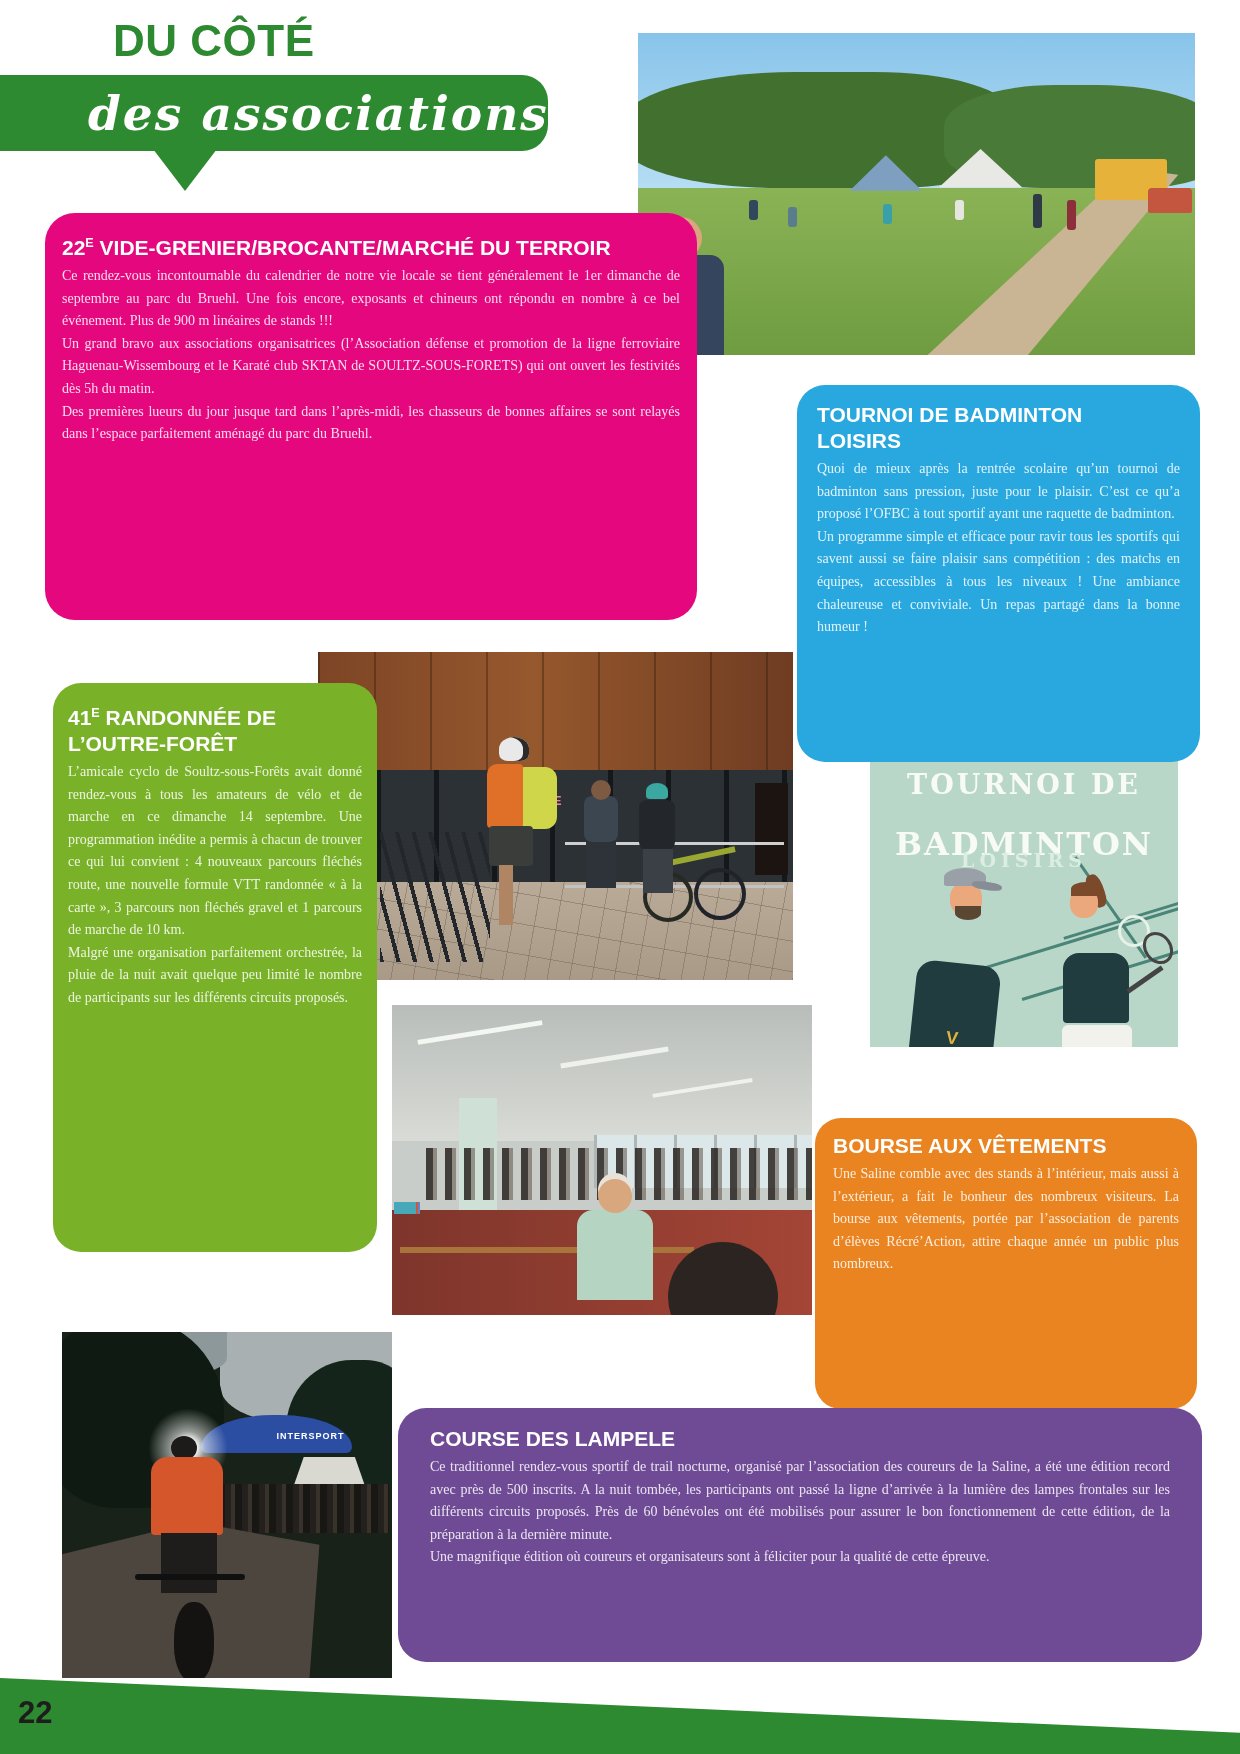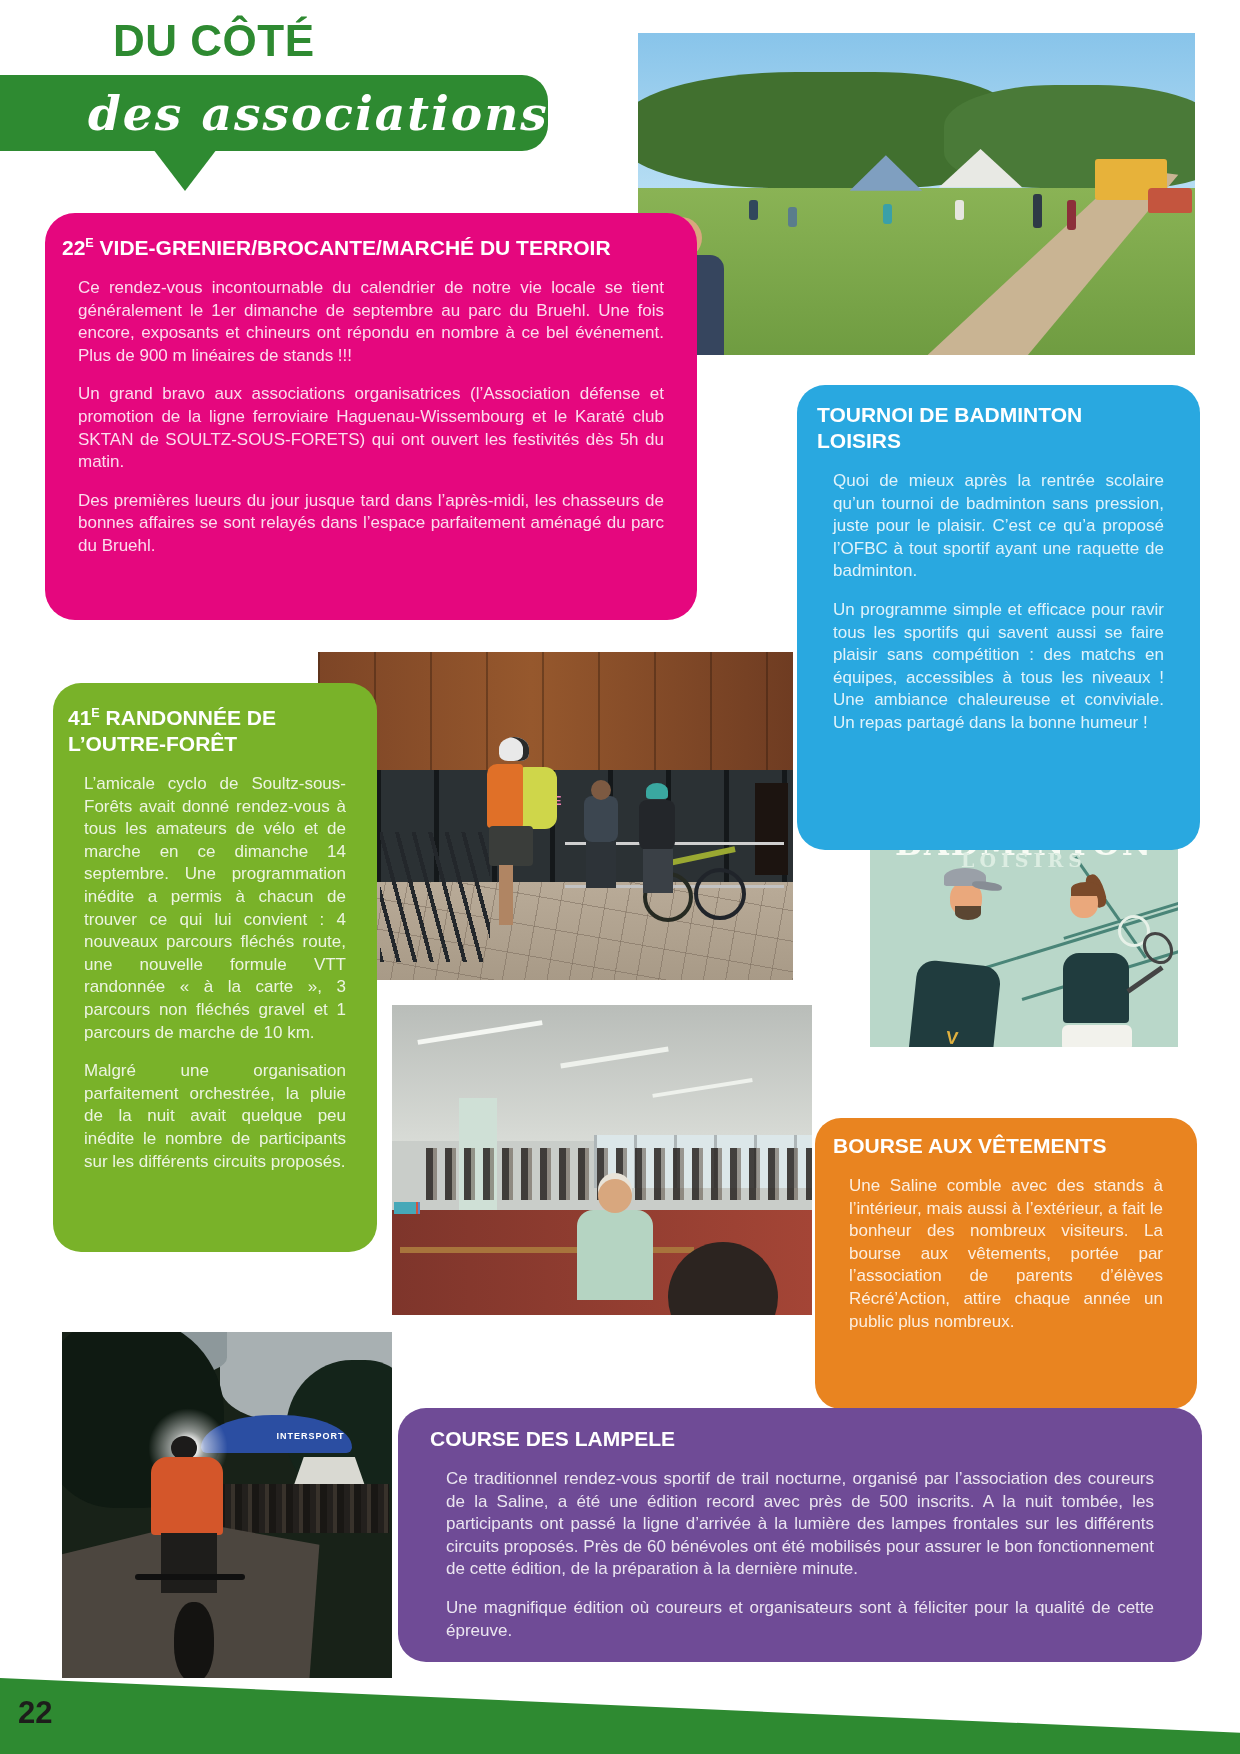--- a/index.html
+++ b/index.html
@@ -11,25 +11,25 @@
   .banner{position:absolute;left:0;top:75px;width:548px;height:76px;background:#2e8a31;
           border-radius:0 26px 26px 0;z-index:5;display:flex;align-items:center;}
   .banner .script{font-family:"DejaVu Serif", serif;font-style:italic;font-weight:bold;
           color:#fff;font-size:47px;letter-spacing:2px;padding-left:88px;white-space:nowrap;}
   .banner-tail{position:absolute;left:153px;top:149px;width:64px;height:42px;background:#2e8a31;
           clip-path:polygon(0 0,100% 0,50% 100%);z-index:5;}
   
   .block{position:absolute;box-sizing:border-box;color:#fff;z-index:3;}
   .block h2{margin:0 0 4px 0;font-size:21px;line-height:26px;font-weight:bold;color:#fff;}
   .block h2 sup{font-size:60%;vertical-align:super;}
-  .block p{margin:16px;font-size:17px;line-height:22.6px;text-align:justify;
-           color:rgba(255,255,255,.86);}
+  .block p{margin:0;font-size:14px;line-height:22.6px;text-align:justify;
+           color:rgba(255,255,255,.86);font-family:Liberation Serif, serif;}
   .blk-pink{left:45px;top:213px;width:652px;height:407px;border-radius:30px;
             background:#e5077e;padding:17px 17px;}
-  .blk-blue{left:797px;top:385px;width:403px;height:465px;border-radius:28px;
+  .blk-blue{left:797px;top:385px;width:403px;height:377px;border-radius:28px;
             background:#29a8e0;padding:17px 20px;}
   .blk-green{left:53px;top:683px;width:324px;height:569px;border-radius:28px;
             background:#79b229;padding:17px 15px;}
   .blk-orange{left:815px;top:1118px;width:382px;height:291px;border-radius:26px;
             background:#e98420;padding:15px 18px;}
   .blk-purple{left:398px;top:1408px;width:804px;height:254px;border-radius:28px;
             background:#6f4b96;padding:18px 32px;}
   
   .photo{position:absolute;overflow:hidden;z-index:1;}
   .photo *{position:absolute;}
@@ -123,21 +123,21 @@
     <div style="left:38%;top:26%;width:30px;height:24px;background:#e9e9e9;border-radius:50% 50% 30% 30%;box-shadow:inset -6px 0 0 #2b2b2b;"></div>
     <div style="left:41%;top:35%;width:44px;height:62px;background:#cfd64a;border-radius:12px;"></div>
     <div style="left:35.5%;top:34%;width:36px;height:64px;background:#e07028;border-radius:10px 4px 4px 4px;"></div>
     <div style="left:36%;top:53%;width:44px;height:40px;background:#3a3d3a;border-radius:4px;"></div>
     <div style="left:38%;top:65%;width:14px;height:60px;background:#b08563;"></div>
   </div>
 
   <div class="block blk-green">
     <h2><span>41</span><sup>E</sup><span> RANDONNÉE DE</span><br><span>L’OUTRE-FORÊT</span></h2>
     <p>L’amicale cyclo de Soultz-sous-Forêts avait donné rendez-vous à tous les amateurs de vélo et de marche en ce dimanche 14 septembre. Une programmation inédite a permis à chacun de trouver ce qui lui convient : 4 nouveaux parcours fléchés route, une nouvelle formule VTT randonnée « à la carte », 3 parcours non fléchés gravel et 1 parcours de marche de 10 km.</p>
-    <p>Malgré une organisation parfaitement orchestrée, la pluie de la nuit avait quelque peu inédite le nombre de participants sur les différents circuits proposés.</p>
+    <p>Malgré une organisation parfaitement orchestrée, la pluie de la nuit avait quelque peu limité le nombre de participants sur les différents circuits proposés.</p>
   </div>
 
   <div class="poster">
     <div class="court" style="right:-8%;top:62%;width:75%;transform:rotate(-17deg);"></div>
     <div class="court" style="right:-8%;top:74%;width:60%;transform:rotate(-17deg);"></div>
     <div class="court" style="right:2%;top:52%;width:40%;transform:rotate(55deg);"></div>
     <div class="court" style="right:-4%;top:56%;width:42%;transform:rotate(-17deg);"></div>
     <div class="line l1">TOURNOI DE</div>
     <div class="line l2">BADMINTON</div>
     <div class="line l3">LOISIRS</div>

